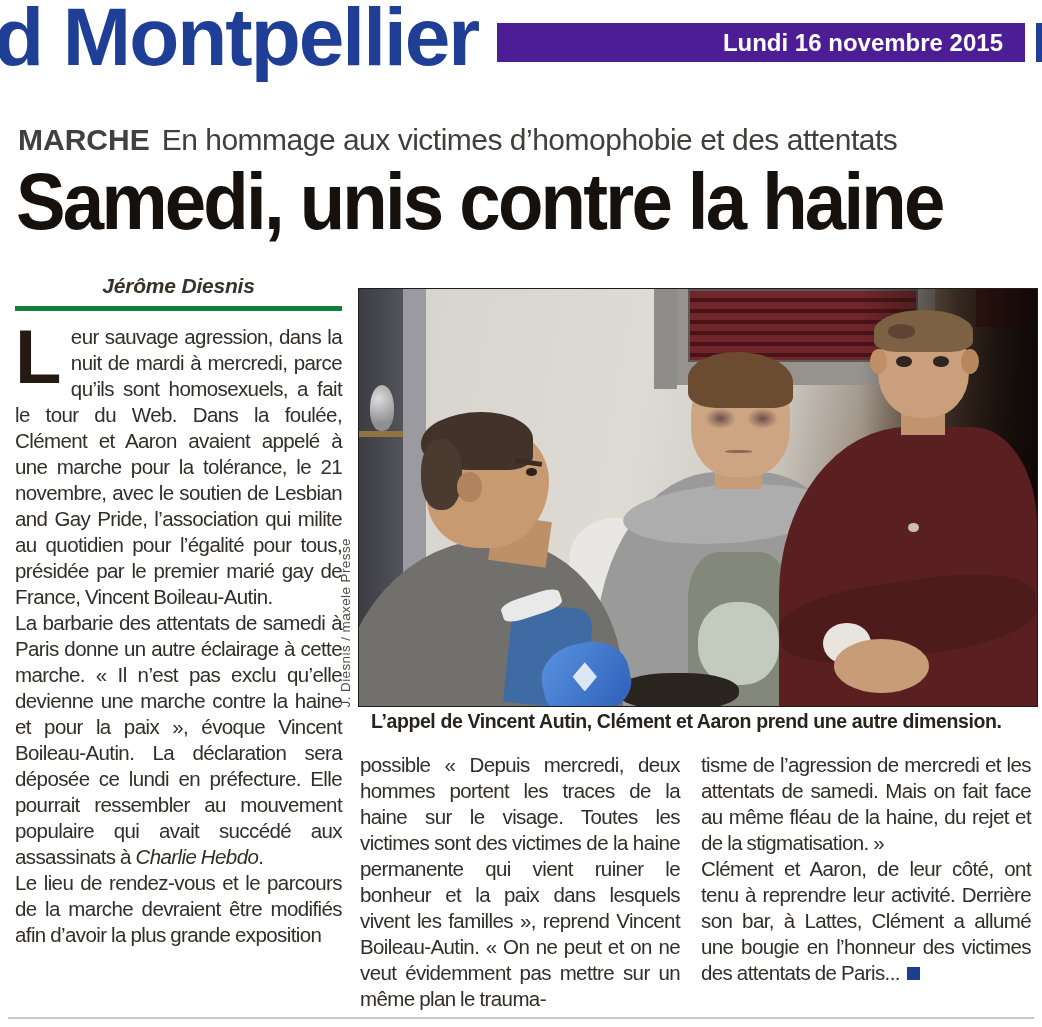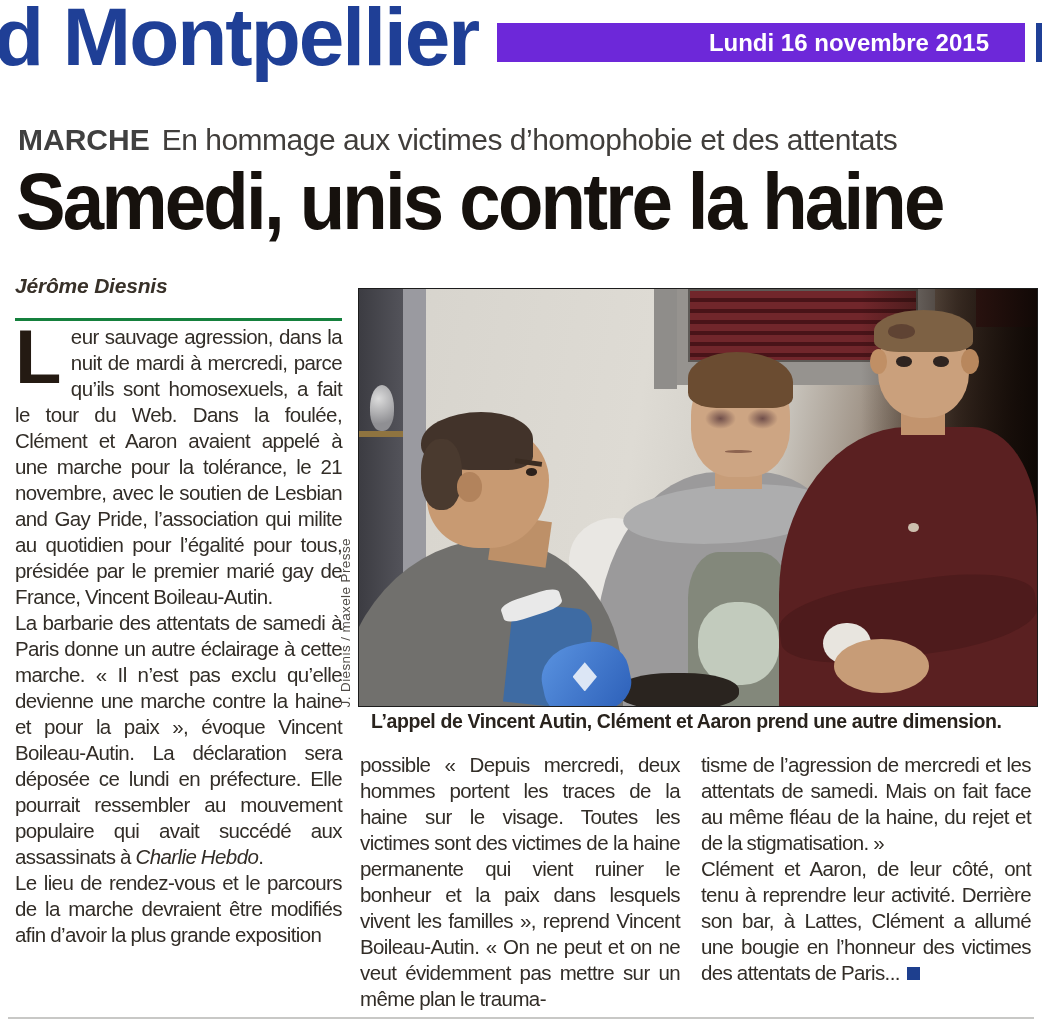--- a/index.html
+++ b/index.html
@@ -2,35 +2,35 @@
 <html><head>
 <meta charset="utf-8">
 <style>
   html,body{margin:0;padding:0;background:#ffffff;}
   #page{position:relative;width:1042px;height:1027px;background:#ffffff;overflow:hidden;
         font-family:"Liberation Sans", sans-serif;}
 
   
   .masthead{position:absolute;left:-6px;top:-10px;font-size:82px;font-weight:bold;
             color:#1f3f96;letter-spacing:-2px;white-space:nowrap;}
-  .date-banner{position:absolute;left:497px;top:23px;width:528px;height:39px;background:#6d28d9;
+  .date-banner{position:absolute;left:497px;top:23px;width:528px;height:39px;background:#4c1d95;
                display:flex;align-items:center;justify-content:flex-end;box-sizing:border-box;
-               padding-right:36px;color:#ffffff;font-size:24px;font-weight:bold;}
+               padding-right:22px;color:#ffffff;font-size:24px;font-weight:bold;}
   .banner-sliver{position:absolute;left:1036px;top:23px;width:6px;height:39px;background:#1f3f96;}
 
   
   .kicker-row{position:absolute;left:18px;top:123px;font-size:30px;white-space:nowrap;color:#413e3b;
               letter-spacing:-0.5px;}
   .kicker-label{font-weight:800;color:#404040;margin-right:12px;letter-spacing:0;}
   .headline{position:absolute;left:16px;top:156px;font-size:80px;font-weight:800;color:#16110d;
             letter-spacing:-3px;white-space:nowrap;transform:scaleX(0.93);transform-origin:left top;}
 
   
-  .byline-wrap{position:absolute;left:15px;top:274px;width:327px;border-bottom:3px solid #15803d;
-               padding-bottom:20px;text-align:left;}
+  .byline-wrap{position:absolute;left:15px;top:274px;width:327px;border-bottom:5px solid #15803d;
+               padding-bottom:8px;text-align:center;}
   .byline{font-size:21px;font-weight:bold;font-style:italic;color:#383129;letter-spacing:-0.2px;}
 
   
   .bodycol{position:absolute;}
   .col1{left:15px;top:324px;width:327px;}
   .col2{left:360px;top:752px;width:320px;}
   .col3{left:701px;top:752px;width:330px;}
   .bodycol p{margin:0;text-align:justify;font-size:20.5px;line-height:26px;color:#322d27;
              letter-spacing:-0.6px;word-spacing:-0.5px;}
   .dropcap{float:left;font-size:76px;line-height:58px;padding:4px 10px 0 0;font-weight:bold;

